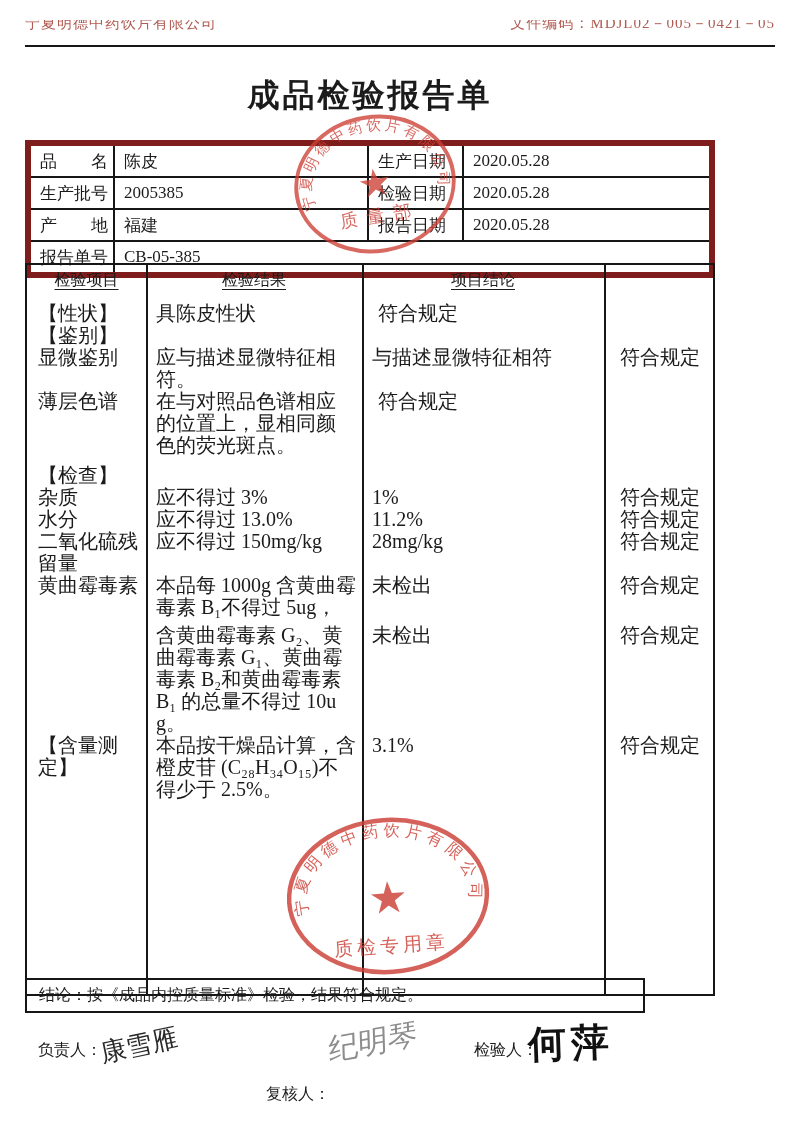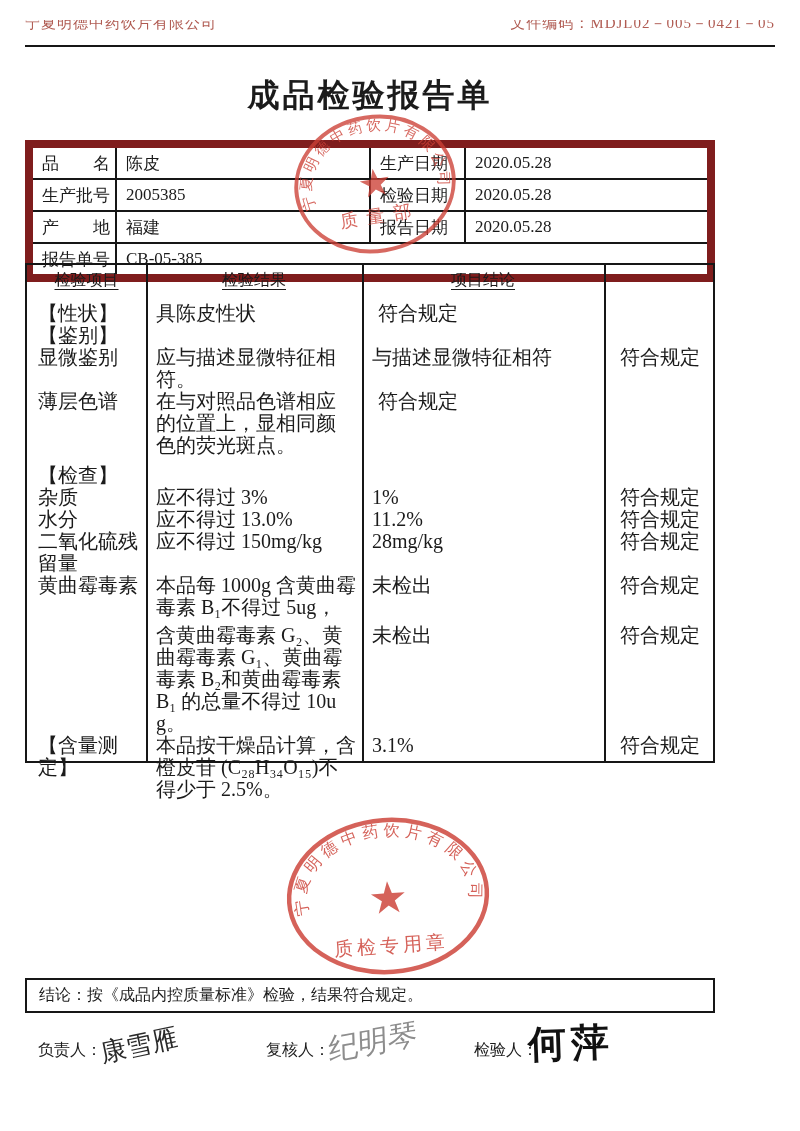--- a/index.html
+++ b/index.html
@@ -11,48 +11,48 @@
   .red-header{left:25px;top:20px;width:750px;height:25px;overflow:hidden;
               display:flex;justify-content:space-between;}
   .red-header span{display:block;transform:translateY(-6px);font-size:15px;
                    color:#b05b52;letter-spacing:1px;white-space:nowrap;}
   .top-rule{left:25px;top:45px;width:750px;height:2px;background:#161616;}
 
   .doc-title{left:25px;top:74px;width:690px;text-align:center;font-size:32px;
              font-weight:bold;letter-spacing:3px;}
 
   
-  .info-table{left:25px;top:140px;width:690px;border:8px solid #7f1d1d;box-sizing:border-box;}
+  .info-table{left:25px;top:140px;width:690px;border:6px solid #7f1d1d;box-sizing:border-box;}
   .info-row{display:grid;grid-template-columns:84px 254px 95px 253px;height:30px;
             border-bottom:2px solid #161616;}
   .info-row:last-child{border-bottom:none;grid-template-columns:84px 1fr;border-radius:12px;}
   .info-row>div{display:flex;align-items:center;padding-left:9px;font-size:17px;
                 box-sizing:border-box;}
   .cell-divider{border-right:2px solid #161616;}
 
   
-  .main-table{left:25px;top:263px;width:690px;height:500px;border:2px solid #161616;
+  .main-table{left:25px;top:263px;width:690px;height:733px;border:2px solid #161616;
               box-sizing:border-box;}
   .vline{position:absolute;top:0;height:100%;width:0;border-left:2px solid #161616;}
   .mt-header{display:grid;grid-template-columns:119px 216px 242px 109px;padding-top:5px;}
   .mt-header div{text-align:center;font-size:16px;}
   .mt-header span{text-decoration:underline;text-underline-offset:4px;}
   .mt-body{margin-top:11px;}
   .trow{display:grid;grid-template-columns:119px 216px 242px 109px;font-size:20px;
         line-height:22px;}
   .trow>div{box-sizing:border-box;}
   .c-item{padding-left:11px;}
   .c-std{padding-left:10px;padding-right:6px;word-break:break-all;}
   .c-res{padding-left:10px;padding-right:10px;word-break:break-all;}
   .c-con{padding-left:16px;}
   .gap8{margin-top:8px;}
   .gap6{margin-top:6px;}
 
   
-  .conclusion-box{left:25px;top:978px;width:690px;height:35px;border:2px solid #161616;
+  .conclusion-box{left:25px;top:978px;width:620px;height:35px;border:2px solid #161616;
                   box-sizing:border-box;font-size:16px;line-height:30px;padding-left:12px;}
 
   
   .sig-label{font-size:16px;}
   .sig{white-space:nowrap;}
   .sig-1{font-size:26px;transform:rotate(-12deg);color:#2a2a2a;}
   .sig-2{font-size:30px;transform:rotate(-10deg) skewX(-8deg);color:#8d8d8d;}
   .sig-3{font-size:38px;font-weight:bold;transform:rotate(-2deg);letter-spacing:5px;color:#111;}
 
   .stamp{pointer-events:none;}
@@ -194,17 +194,17 @@
     <text x="105" y="97" text-anchor="middle" font-size="44">★</text>
     <text x="105" y="136" text-anchor="middle" font-size="19" letter-spacing="4">质检专用章</text>
   </g>
 </svg>
 
 <div class="abs conclusion-box">结论：按《成品内控质量标准》检验，结果符合规定。</div>
 
 <div class="abs sig-label" style="left:38px;top:1040px;">负责人：</div>
 <div class="abs sig sig-1" style="left:100px;top:1028px;">康雪雁</div>
 
-<div class="abs sig-label" style="left:266px;top:1040px;">复核人：</div>
+<div class="abs sig-label" style="left:266px;top:1084px;">复核人：</div>
 <div class="abs sig sig-2" style="left:328px;top:1022px;">纪明琴</div>
 
 <div class="abs sig-label" style="left:474px;top:1040px;">检验人：</div>
 <div class="abs sig sig-3" style="left:528px;top:1018px;">何萍</div>
 
 </body></html>

